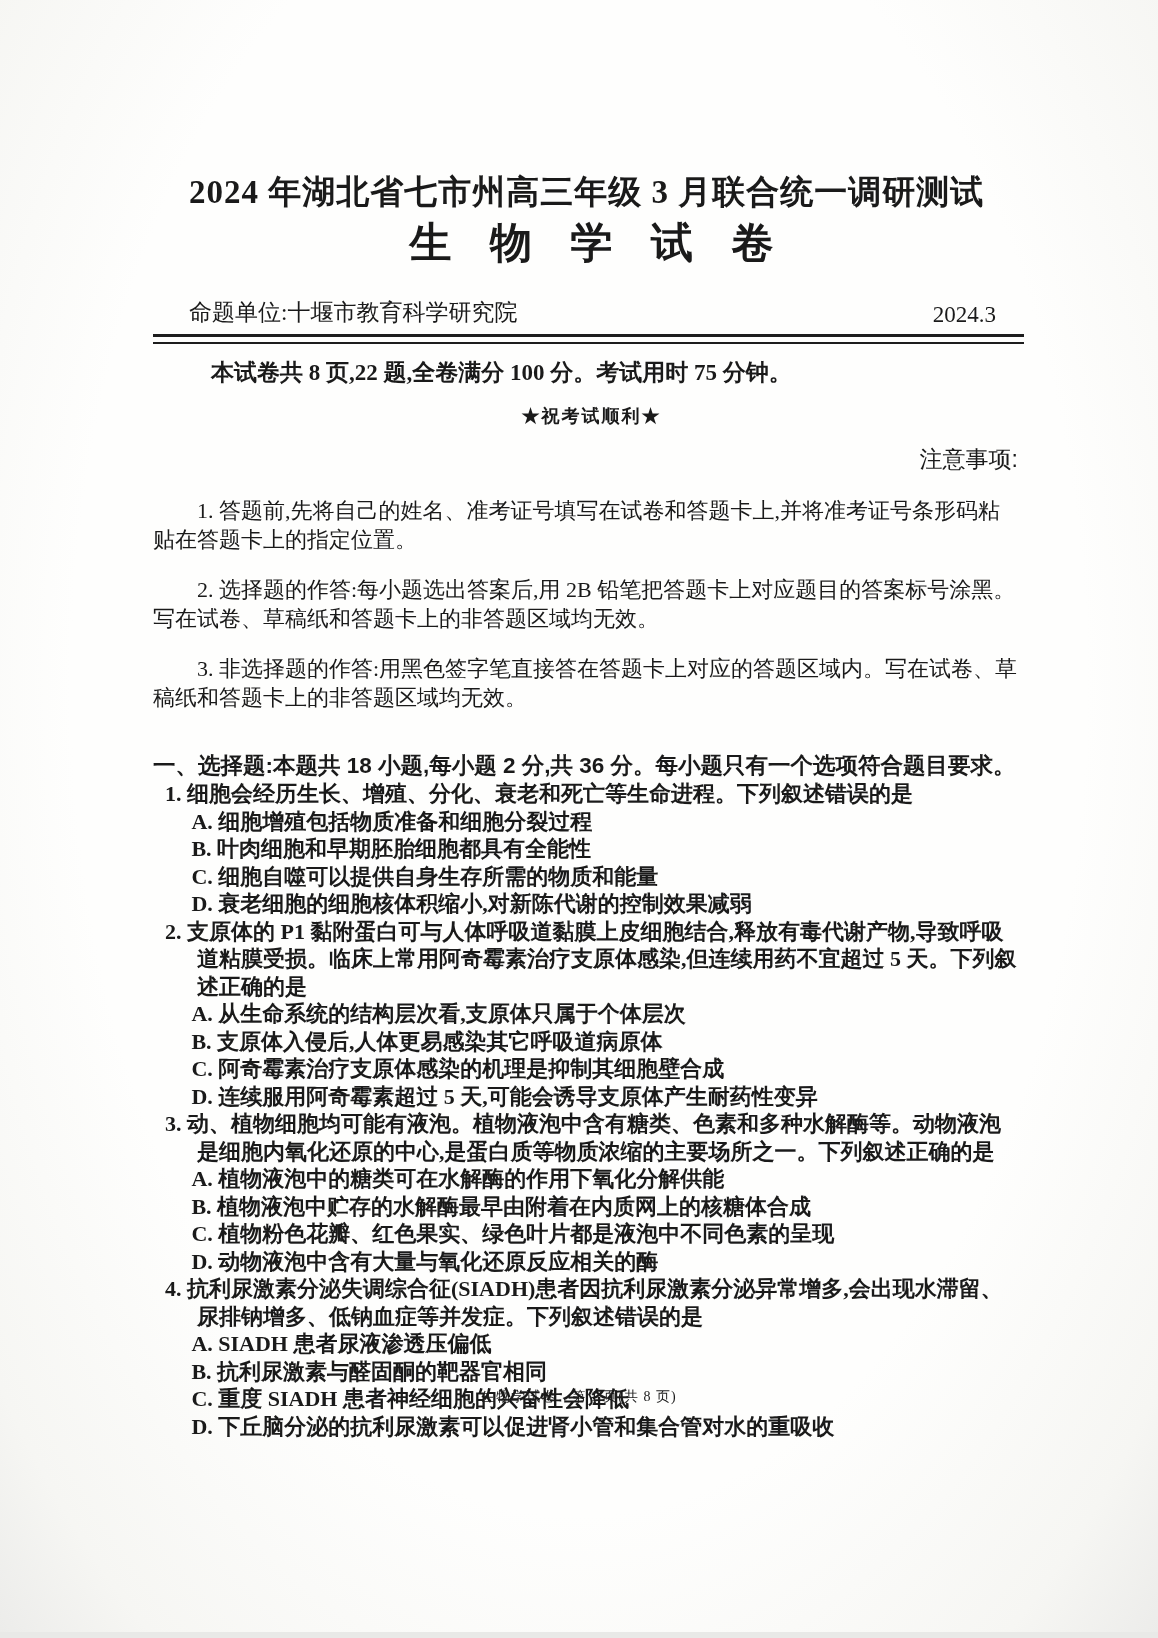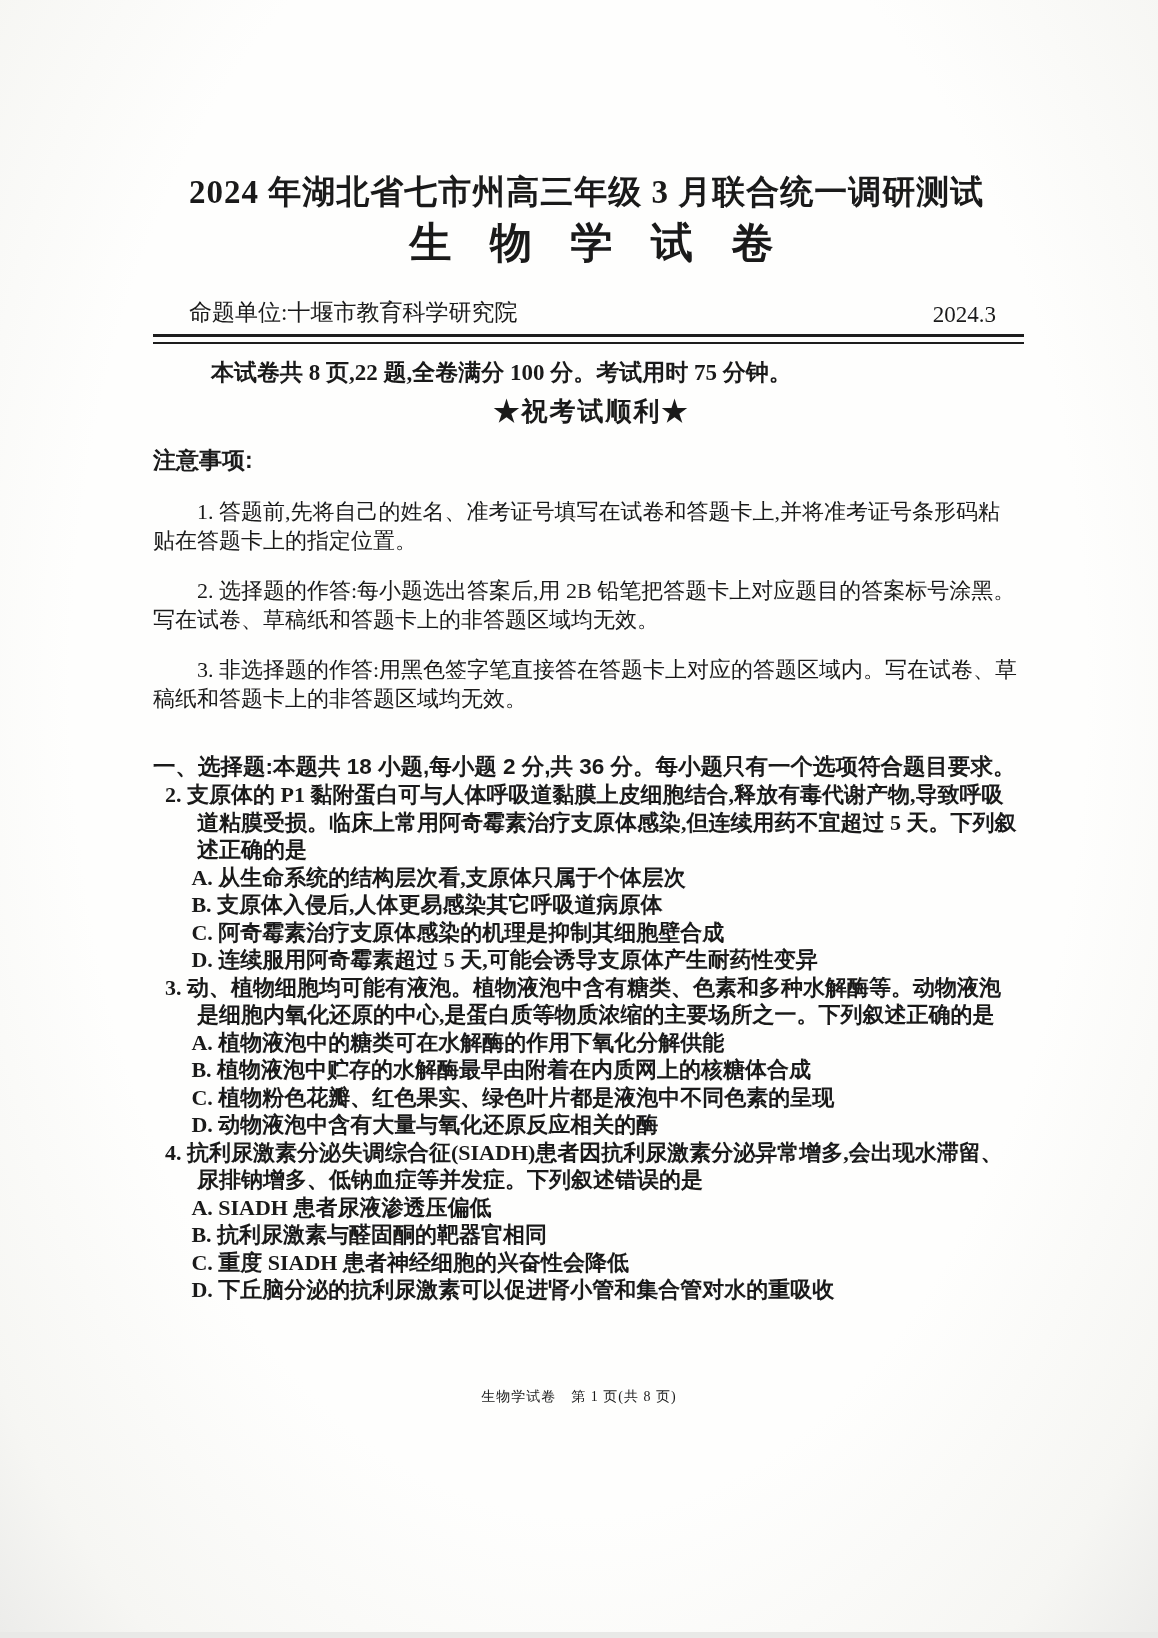--- a/index.html
+++ b/index.html
@@ -53,32 +53,33 @@
     margin-right: -6px;
   }
   .summary {
     margin-top: 14px;
     font-size: 23px;
     font-weight: bold;
     text-indent: 2em;
     line-height: 30px;
   }
   .wish {
-    margin-top: 6px;
+    margin-top: 16px;
     text-align: center;
-    font-size: 26px;
+    font-size: 18px;
     font-weight: bold;
     letter-spacing: 2px;
   }
   .notice-title {
     margin-top: 16px;
     margin-left: -12px;
     font-size: 23px;
-    font-weight: bold;
+    font-weight: normal;
     font-family: "Liberation Sans", "DejaVu Sans", sans-serif;
+    text-align: right;
   }
   .notice-list { margin-top: 4px; }
   .notice-item {
     font-size: 22px;
     line-height: 28.5px;
     text-indent: 2em;
     margin-left: -12px;
     overflow-wrap: anywhere;
     word-break: break-all;
   }
@@ -143,20 +144,27 @@
     <div class="notice-title">注意事项:</div>
 
     <div class="notice-list">
       <p class="notice-item">1. 答题前,先将自己的姓名、准考证号填写在试卷和答题卡上,并将准考证号条形码粘贴在答题卡上的指定位置。</p>
       <p class="notice-item">2. 选择题的作答:每小题选出答案后,用 2B 铅笔把答题卡上对应题目的答案标号涂黑。写在试卷、草稿纸和答题卡上的非答题区域均无效。</p>
       <p class="notice-item">3. 非选择题的作答:用黑色签字笔直接答在答题卡上对应的答题区域内。写在试卷、草稿纸和答题卡上的非答题区域均无效。</p>
     </div>
 
     <div class="section-header">一、选择题:本题共 18 小题,每小题 2 分,共 36 分。每小题只有一个选项符合题目要求。</div>
 
+    <div class="question">
+      <div class="q-stem">1. 细胞会经历生长、增殖、分化、衰老和死亡等生命进程。下列叙述错误的是</div>
+      <div class="q-option">A. 细胞增殖包括物质准备和细胞分裂过程</div>
+      <div class="q-option">B. 叶肉细胞和早期胚胎细胞都具有全能性</div>
+      <div class="q-option">C. 细胞自噬可以提供自身生存所需的物质和能量</div>
+      <div class="q-option">D. 衰老细胞的细胞核体积缩小,对新陈代谢的控制效果减弱</div>
+    </div>
 
     <div class="question">
       <div class="q-stem">2. 支原体的 P1 黏附蛋白可与人体呼吸道黏膜上皮细胞结合,释放有毒代谢产物,导致呼吸道粘膜受损。临床上常用阿奇霉素治疗支原体感染,但连续用药不宜超过 5 天。下列叙述正确的是</div>
       <div class="q-option">A. 从生命系统的结构层次看,支原体只属于个体层次</div>
       <div class="q-option">B. 支原体入侵后,人体更易感染其它呼吸道病原体</div>
       <div class="q-option">C. 阿奇霉素治疗支原体感染的机理是抑制其细胞壁合成</div>
       <div class="q-option">D. 连续服用阿奇霉素超过 5 天,可能会诱导支原体产生耐药性变异</div>
     </div>
 
     <div class="question">

